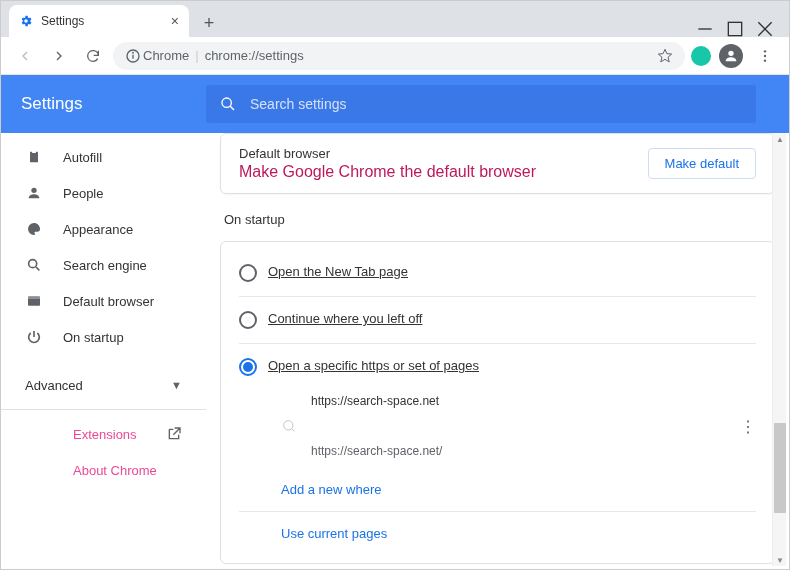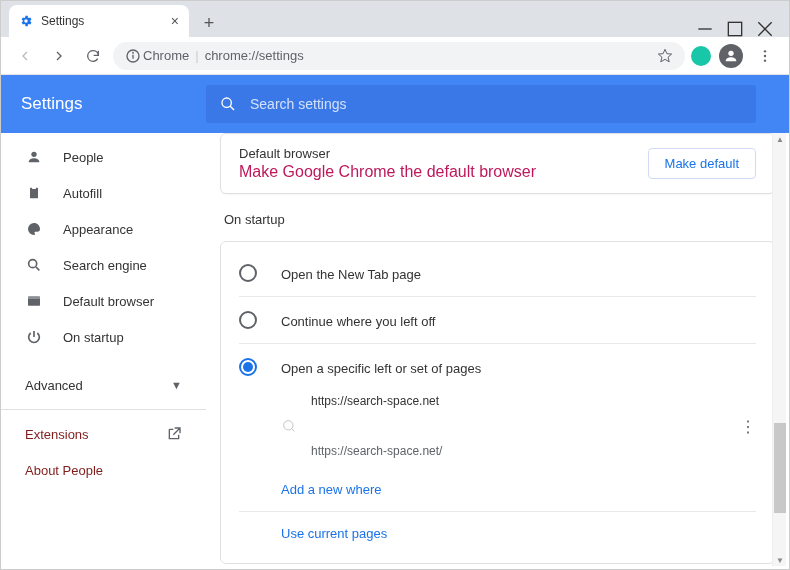--- a/index.html
+++ b/index.html
@@ -31,33 +31,33 @@
     .search-input::placeholder { color: #d3e1fb; }
     
     .content { display: flex; height: calc(100% - 132px); }
     .sidebar { width: 205px; padding-top: 6px; }
     .sidebar-item { height: 36px; display: flex; align-items: center; padding: 0 24px; font-size: 13px; color: #333; gap: 20px; }
     .sidebar-icon { width: 18px; display: flex; justify-content: center; color: #5f6368; }
     .sidebar-sep { height: 12px; }
     .advanced-row { height: 36px; display: flex; align-items: center; padding: 0 24px; font-size: 13px; color: #333; justify-content: space-between; }
     .chevron { color: #5f6368; font-size: 11px; }
     .sidebar-divider { height: 1px; background: #e0e0e0; margin: 6px 0; }
-    .ext-row { height: 36px; display: flex; align-items: center; padding: 0 24px; font-size: 13px; color: #7f1d1d; justify-content: space-between; }
+    .ext-row { height: 36px; display: flex; align-items: center; padding: 0 24px; font-size: 13px; color: #ec4899; justify-content: space-between; margin-left: 48px; }
     .launch-icon { color: #5f6368; }
     
     .main { flex: 1; padding: 0 14px; overflow-y: auto; position: relative; }
     .card { background: #fff; border: 1px solid #e0e0e0; border-radius: 6px; padding: 12px 18px; box-shadow: 0 1px 2px rgba(0,0,0,0.04); margin-bottom: 18px; }
     .card-row { display: flex; justify-content: space-between; align-items: center; }
     .card-title { font-size: 13px; color: #333; }
     .card-sub { font-size: 16px; color: #be185d; margin-top: 2px; }
     .make-default-btn { border: 1px solid #d0dbf5; color: #1a73e8; background: #fff; padding: 7px 16px; border-radius: 4px; font-size: 13px; }
     
     .section-title { font-size: 13px; color: #333; margin: 18px 4px 14px; }
     .startup-card { background: #fff; border: 1px solid #e0e0e0; border-radius: 6px; padding: 8px 0; }
-    .radio-row { display: flex; align-items: flex-end; padding: 14px 18px; gap: 24px; font-size: 13px; color: #333; }
+    .radio-row { display: flex; align-items: flex-start; padding: 14px 18px; gap: 11px; font-size: 13px; color: #333; text-decoration: underline; }
     .radio { width: 18px; height: 18px; border: 2px solid #5f6368; border-radius: 50%; position: relative; flex-shrink: 0; }
     .radio.selected { border-color: #1a73e8; }
     .radio.selected::after { content: ""; position: absolute; width: 10px; height: 10px; background: #1a73e8; border-radius: 50%; top: 2px; left: 2px; }
     .page-entry { display: flex; align-items: center; padding: 4px 18px 10px 60px; gap: 14px; }
     .page-favicon { width: 16px; height: 16px; opacity: 0.5; }
     .page-info { flex: 1; font-size: 12px; }
     .page-title { color: #333; }
     .page-url { color: #5f6368; margin-top: 36px; }
     .page-more { color: #5f6368; font-size: 16px; }
     .link-row { padding: 14px 18px 14px 60px; font-size: 13px; color: #1a73e8; }
@@ -154,34 +154,34 @@
       </svg>
     <input class="search-input" placeholder="Search settings" style="">
   </div>
 </div>
 
 <div class="content">
   <div class="sidebar">
     <div class="sidebar-item">
       <span class="sidebar-icon">
           <svg viewBox="0 0 24 24" fill="#5f6368">
+            <rect x="6" y="4" width="12" height="16" rx="1"></rect>
+            <rect x="9" y="2" width="6" height="4" rx="1" fill="#fff"></rect>
+          </svg>
+        </span>
+      <span>Autofill</span>
+    </div>
+    <div class="sidebar-item">
+      <span class="sidebar-icon">
+          <svg viewBox="0 0 24 24" fill="#5f6368">
             <circle cx="12" cy="8" r="4"></circle>
             <path d="M4 20c0-4 4-6 8-6s8 2 8 6z"></path>
           </svg>
         </span>
       <span>People</span>
-    </div>
-    <div class="sidebar-item">
-      <span class="sidebar-icon">
-          <svg viewBox="0 0 24 24" fill="#5f6368">
-            <rect x="6" y="4" width="12" height="16" rx="1"></rect>
-            <rect x="9" y="2" width="6" height="4" rx="1" fill="#fff"></rect>
-          </svg>
-        </span>
-      <span>Autofill</span>
     </div>
     <div class="sidebar-item">
       <span class="sidebar-icon">
           <svg viewBox="0 0 24 24" fill="#5f6368">
             <path d="M12 3a9 9 0 0 0 0 18c1 0 1.5-.8 1.5-1.5 0-.4-.2-.8-.4-1-.3-.3-.4-.6-.4-1 0-.8.7-1.5 1.5-1.5H17a4 4 0 0 0 4-4c0-5-4-9-9-9z"></path>
           </svg>
         </span>
       <span>Appearance</span>
     </div>
     <div class="sidebar-item">
@@ -216,21 +216,21 @@
       <span class="chevron">▼</span>
     </div>
     <div class="sidebar-divider"></div>
     <div class="ext-row">
       <span>Extensions</span>
       <svg class="launch-icon" width="14" height="14" viewBox="0 0 24 24" fill="none" stroke="#5f6368" stroke-width="2">
           <path d="M5 5h6M5 5v14h14v-6M13 3h8v8M21 3L11 13"></path>
         </svg>
     </div>
     <div class="ext-row">
-      <span>About People</span>
+      <span>About Chrome</span>
     </div>
   </div>
 
   <div class="main">
     <div class="card">
       <div class="card-row">
         <div>
           <div class="card-title">Default browser</div>
           <div class="card-sub">Make Google Chrome the default browser</div>
         </div>
@@ -246,21 +246,21 @@
         <span>Open the New Tab page</span>
       </div>
       <div class="divider-line"></div>
       <div class="radio-row">
         <div class="radio"></div>
         <span>Continue where you left off</span>
       </div>
       <div class="divider-line"></div>
       <div class="radio-row">
         <div class="radio selected"></div>
-        <span>Open a specific left or set of pages</span>
+        <span>Open a specific https or set of pages</span>
       </div>
       <div class="page-entry">
         <svg class="page-favicon" viewBox="0 0 24 24" fill="none" stroke="#888" stroke-width="1.5">
             <circle cx="11" cy="11" r="7"></circle>
             <line x1="16" y1="16" x2="20" y2="20"></line>
           </svg>
         <div class="page-info">
           <div class="page-title">https://search-space.net</div>
           <div class="page-url">https://search-space.net/</div>
         </div>

